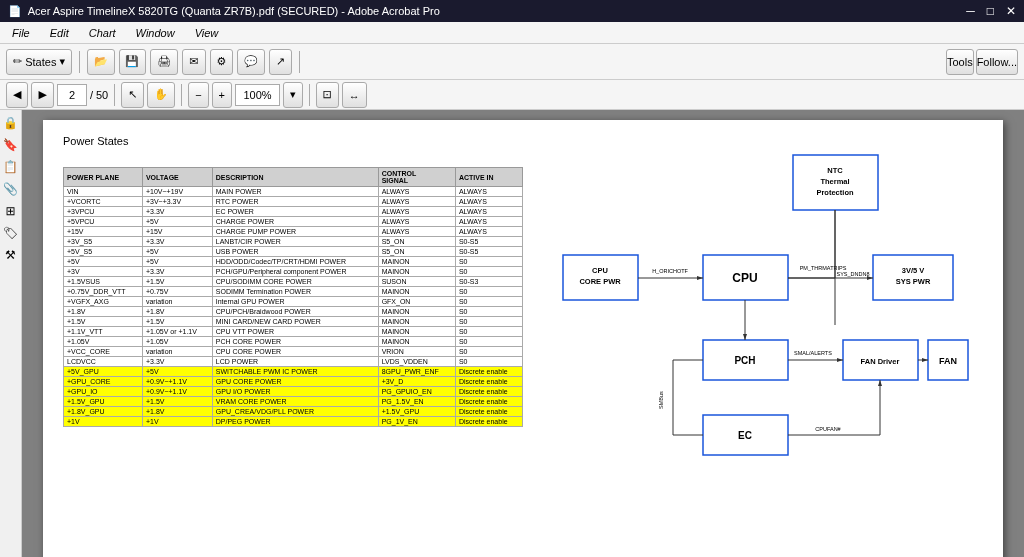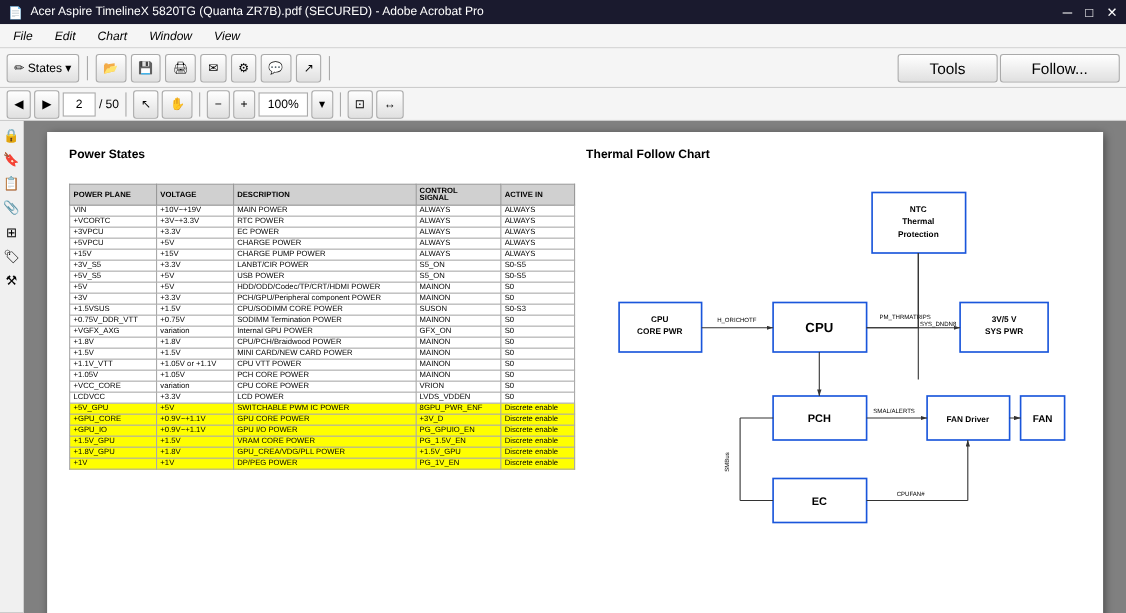--- a/index.html
+++ b/index.html
@@ -74,23 +74,23 @@
     
     #right-tools {
       margin-left: auto;
       display: flex;
       gap: 2px;
     }
     .right-tool-btn {
       background: linear-gradient(to bottom, #fff, #e0e0e0);
       border: 1px solid #aaa;
       border-radius: 3px;
-      padding: 2px 28px;
+      padding: 2px 0;
       cursor: pointer;
-      font-size: 14px;
+      font-size: 11px;
       height: 26px;
     }
 
     
     #toolbar2 {
       background: #f5f5f5;
       height: 30px;
       display: flex;
       align-items: center;
       padding: 2px 6px;
@@ -151,21 +151,21 @@
     
     #power-states {
       position: absolute;
       left: 20px;
       top: 15px;
       width: 460px;
     }
 
     .section-title {
       font-size: 11px;
-      font-weight: bold;
+      font-weight: normal;
       margin-bottom: 20px;
     }
 
     .power-table {
       width: 100%;
       border-collapse: collapse;
       font-size: 7.5px;
     }
     .power-table th {
       background: #d0d0d0;
@@ -477,21 +477,20 @@
                 <td style="background: rgb(255, 255, 0);">+1V</td>
                 <td style="background: rgb(255, 255, 0);">DP/PEG POWER</td>
                 <td style="background: rgb(255, 255, 0);">PG_1V_EN</td>
                 <td style="background: rgb(255, 255, 0);">Discrete enable</td>
               </tr>
             </tbody>
         </table>
       </div>
 
       <div id="thermal-chart">
-        <div class="chart-title">Thermal Follow Chart</div>
 
         
         <svg width="440" height="340" style="font-family:Arial,sans-serif;">
 
           <rect x="260" y="20" width="85" height="55" fill="white" stroke="#1a56db" stroke-width="1.5"></rect>
           <text x="302" y="38" text-anchor="middle" font-size="7.5" font-weight="bold">NTC</text>
           <text x="302" y="49" text-anchor="middle" font-size="7.5" font-weight="bold">Thermal</text>
           <text x="302" y="60" text-anchor="middle" font-size="7.5" font-weight="bold">Protection</text>
 
           <line x1="302" y1="75" x2="302" y2="190" stroke="#333" stroke-width="1"></line>

